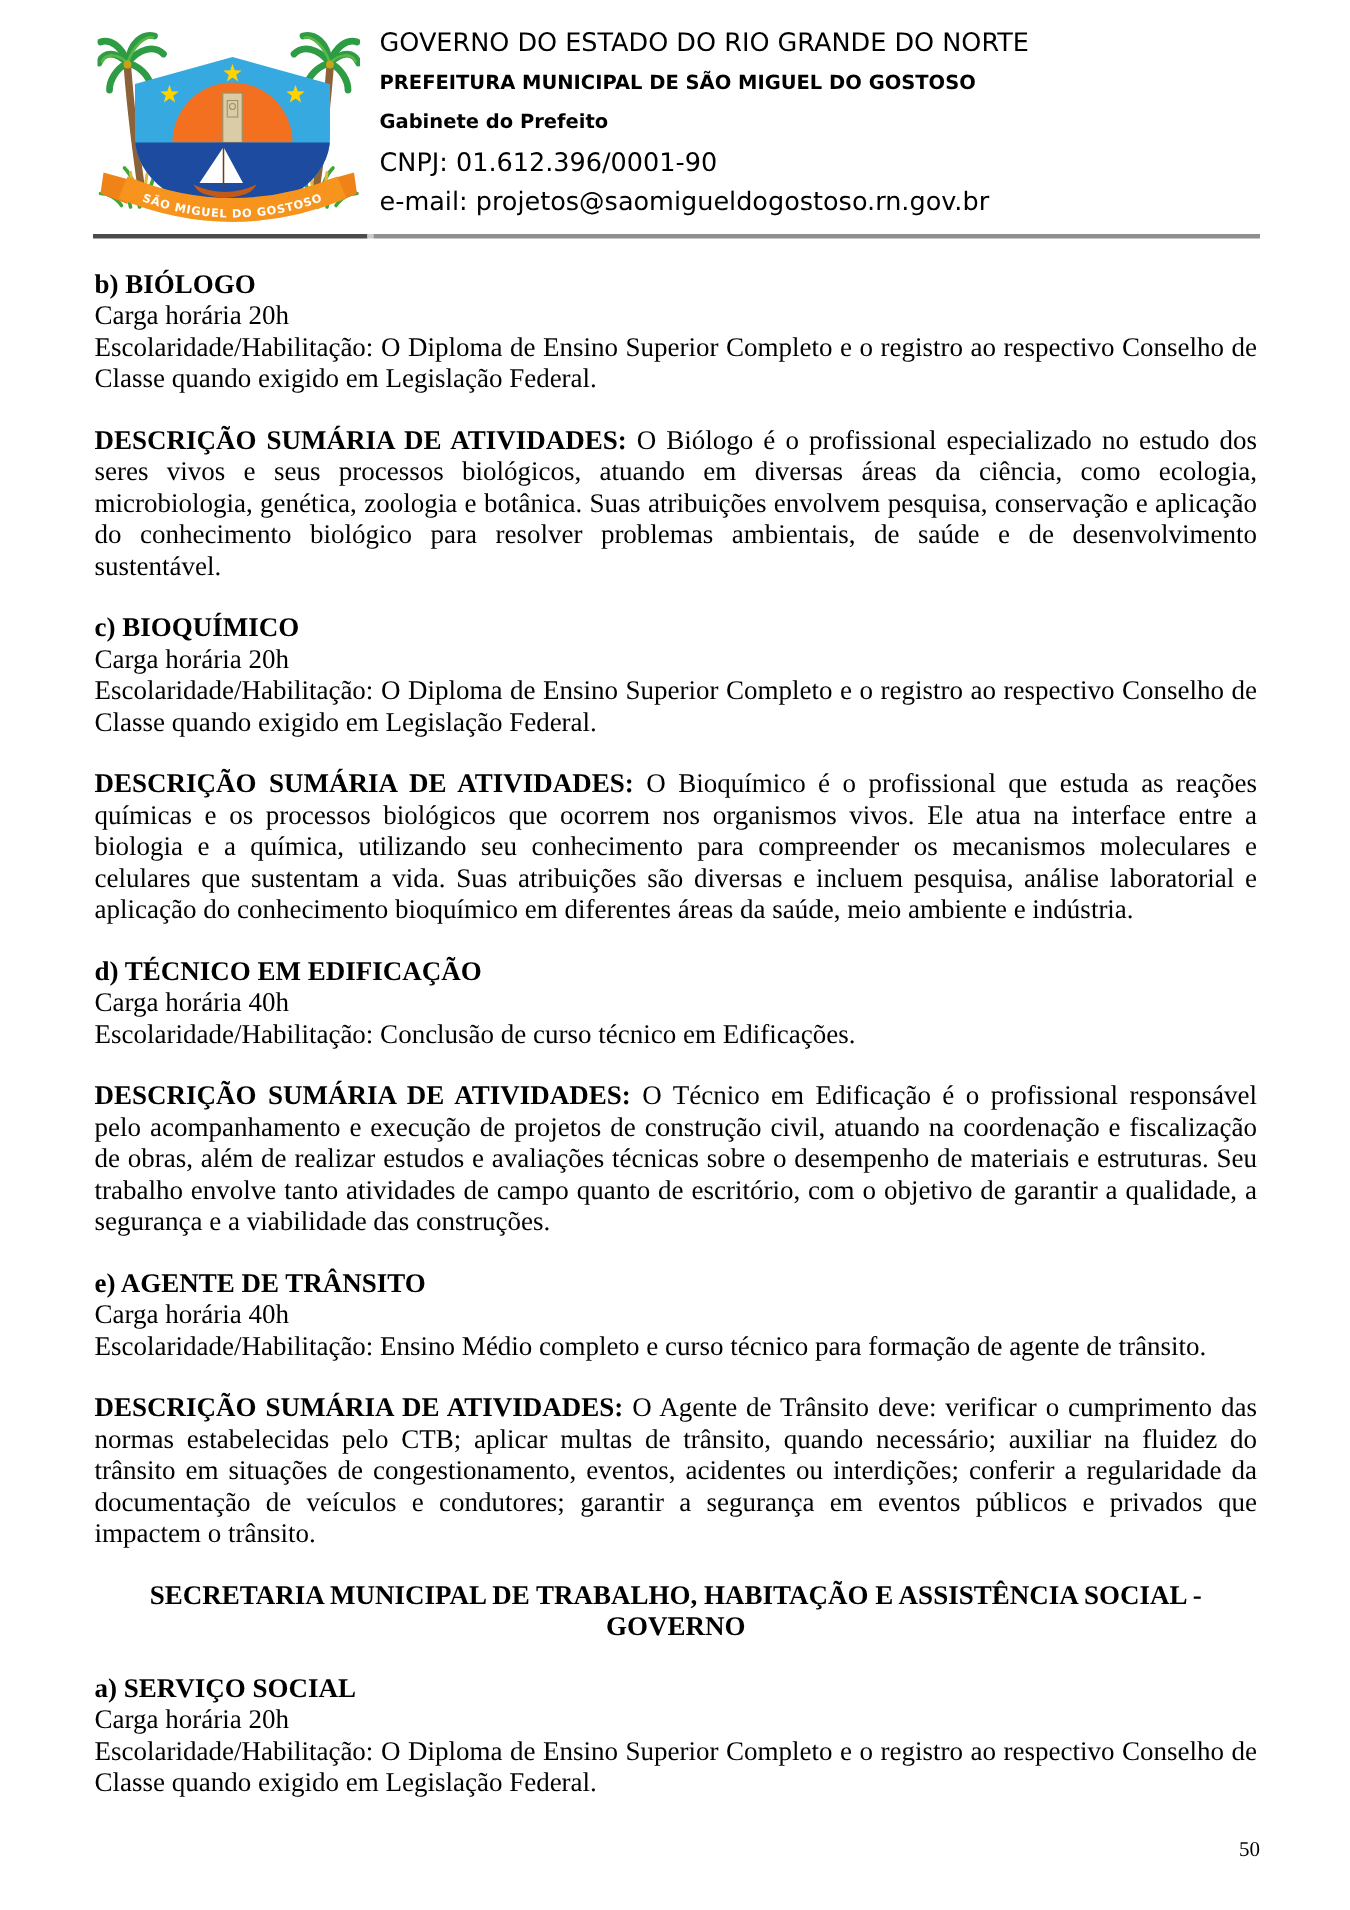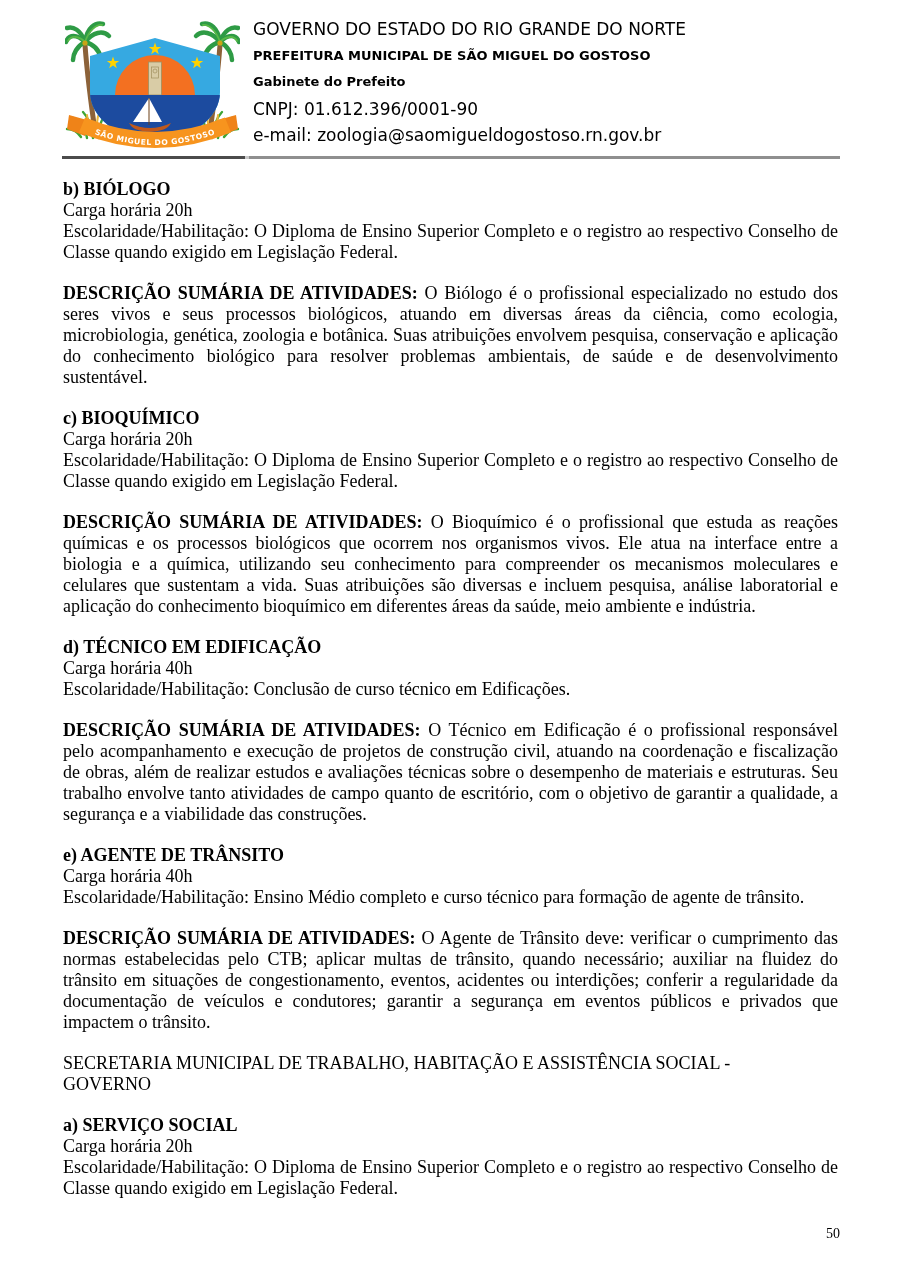--- a/index.html
+++ b/index.html
@@ -17,21 +17,21 @@
   }
   .ht-bold { font-weight:bold; font-size:13px; }
   .divider { display:flex; margin:1px 60px 0 62px; height:2.5px; }
   .divider .seg1 { width:183px; background:#4b4b4b; }
   .divider .gapseg { width:4px; background:#c9c9c9; }
   .divider .seg2 { flex:1; background:#8f8f8f; }
   
   .content { margin:20px 62px 0 63px; font-size:18px; line-height:21px; text-align:justify; }
   .content p { margin:0 0 20px 0; }
   .content b { font-weight:bold; }
-  .center-head { text-align:left; font-weight:normal; }
+  .center-head { text-align:center; font-weight:bold; }
   .page-num { position:absolute; right:60px; top:1226px; font-size:14px; }
 </style>
 </head>
 <body>
 
 <div class="page">
 
   <div class="header">
 
     <svg class="crest" viewBox="0 0 175 143">
@@ -127,21 +127,21 @@
           <textPath href="#ribbonArc" startOffset="50%" text-anchor="middle">SÃO MIGUEL DO GOSTOSO</textPath>
         </text>
       </g>
     </svg>
 
     <div class="header-text">
       <div>GOVERNO DO ESTADO DO RIO GRANDE DO NORTE</div>
       <div class="ht-bold">PREFEITURA MUNICIPAL DE SÃO MIGUEL DO GOSTOSO</div>
       <div class="ht-bold">Gabinete do Prefeito</div>
       <div>CNPJ: 01.612.396/0001-90</div>
-      <div>e-mail: zoologia@saomigueldogostoso.rn.gov.br</div>
+      <div>e-mail: projetos@saomigueldogostoso.rn.gov.br</div>
     </div>
   </div>
 
   <div class="divider">
     <div class="seg1"></div>
     <div class="gapseg"></div>
     <div class="seg2"></div>
   </div>
 
   <div class="content">

